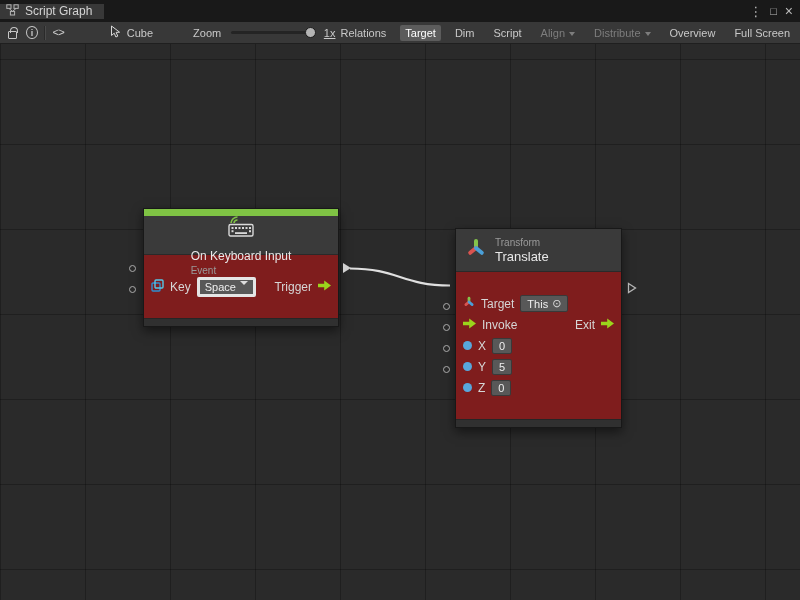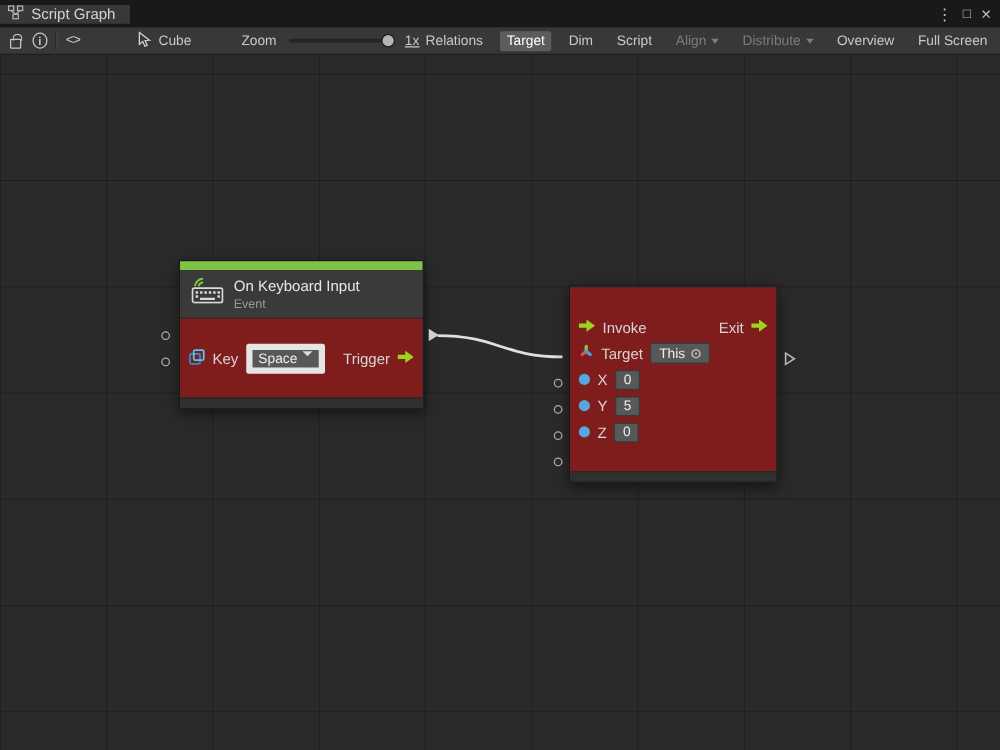--- a/index.html
+++ b/index.html
@@ -38,32 +38,32 @@
     background-image:
       linear-gradient(to right, rgba(0,0,0,0.25) 1px, transparent 1px),
       linear-gradient(to bottom, rgba(0,0,0,0.25) 1px, transparent 1px);
     background-size:85px 85px; background-position:0px 15px; }
   .wires { position:absolute; left:0; top:0; pointer-events:none; }
 
   
   .node { position:absolute; border:1px solid #181818; box-shadow:0 4px 10px rgba(0,0,0,0.5); background:#3d3d3d; }
   .event-strip { height:7px; background:#7fc344; }
   .node-header { display:flex; align-items:center; gap:8px; padding:0 9px; background:#3a3a3a; }
-  .kb-header { height:38px; }
+  .kb-header { height:38px;flex-direction:column; }
   .tr-header { height:42px; }
   .node-title { font-size:12px; color:#e8e8e8; }
   .node-sub { font-size:10px; color:#9a9a9a; margin-top:2px; }
   .node-cat { font-size:10px; color:#9a9a9a; }
   .tr-title { font-size:13px; color:#e8e8e8; margin-top:1px; }
   .node-body { background:#7f1d1d; border-top:1px solid #2a2a2a; padding:21px 7px; }
   .port-row { display:flex; align-items:center; height:21px; gap:6px; font-size:12px; color:#d6d6d6; }
   .spacer { flex:1; }
   .node-footer { height:8px; background:#303030; border-top:1px solid #262626; }
 
-  .dd { display:inline-flex; align-items:flex-start; gap:4px; background:#585858; border:5px solid #e5e5e5; border-radius:2px; padding:1px 5px; font-size:11px; color:#eeeeee; cursor:default; }
+  .dd { display:inline-flex; align-items:flex-start; gap:4px; background:#585858; border:3px solid #e5e5e5; border-radius:2px; padding:1px 5px; font-size:11px; color:#eeeeee; cursor:default; }
   .caret { width:0; height:0; border-left:4px solid transparent; border-right:4px solid transparent; border-top:4px solid #dddddd; }
   .vbox { display:inline-flex; align-items:center; gap:4px; background:#585858; border:1px solid #393939; border-radius:2px; padding:1px 6px; font-size:11px; color:#eeeeee; min-width:16px; }
   .picker-glyph { font-size:11px; color:#dddddd; }
   .dot { width:9px; height:9px; border-radius:50%; background:#58a7dc; flex:none; }
 
   .oport { position:absolute; width:7px; height:7px; border:1px solid #ababab; border-radius:50%; background:transparent; }
   .tri-filled { position:absolute; width:0; height:0; border-top:5.5px solid transparent; border-bottom:5.5px solid transparent; border-left:8px solid #d0d0d0; }
 </style>
 </head>
 <body>
@@ -171,48 +171,61 @@
           <svg width="13" height="11" viewBox="0 0 13 11">
               <path d="M0 3.8 H6.2 V0.6 L13 5.5 L6.2 10.4 V7.2 H0 Z" fill="#9bd41c"></path>
             </svg>
         </span>
       </div>
     </div>
     <div class="node-footer"></div>
   </div>
 
   <div class="node" style="left:455px; top:184px; width:167px;">
+    <div class="node-header tr-header">
+      <span>
+        <svg width="22" height="22" viewBox="0 0 22 22" fill="none" stroke-linecap="round" stroke-width="4">
+          <path d="M11 10.5 V4" stroke="#84c34b"></path>
+          <path d="M11 11 L5.2 15.8" stroke="#d9534f"></path>
+          <path d="M11 11 L16.8 15.8" stroke="#4a9fd8"></path>
+        </svg>
+      </span>
+      <div>
+        <div class="node-cat">Transform</div>
+        <div class="tr-title">Translate</div>
+      </div>
+    </div>
     <div class="node-body">
-      <div class="port-row">
-        <span>
-          <svg width="13" height="11" viewBox="0 0 13 11">
-              <path d="M0 3.8 H6.2 V0.6 L13 5.5 L6.2 10.4 V7.2 H0 Z" fill="#9bd41c"></path>
-            </svg>
-        </span>
-        <span>Invoke</span>
-        <span class="spacer"></span>
-        <span>Exit</span>
-        <span>
-          <svg width="13" height="11" viewBox="0 0 13 11">
-              <path d="M0 3.8 H6.2 V0.6 L13 5.5 L6.2 10.4 V7.2 H0 Z" fill="#9bd41c"></path>
-            </svg>
-        </span>
-      </div>
       <div class="port-row">
         <span>
           <svg width="12" height="12" viewBox="0 0 22 22" fill="none" stroke-linecap="round" stroke-width="5">
             <path d="M11 10.5 V4" stroke="#84c34b"></path>
             <path d="M11 11 L5.2 15.8" stroke="#d9534f"></path>
             <path d="M11 11 L16.8 15.8" stroke="#4a9fd8"></path>
           </svg>
         </span>
         <span>Target</span>
         <span class="vbox">
           <span>This</span>
           <span class="picker-glyph">⊙</span>
+        </span>
+      </div>
+      <div class="port-row">
+        <span>
+          <svg width="13" height="11" viewBox="0 0 13 11">
+              <path d="M0 3.8 H6.2 V0.6 L13 5.5 L6.2 10.4 V7.2 H0 Z" fill="#9bd41c"></path>
+            </svg>
+        </span>
+        <span>Invoke</span>
+        <span class="spacer"></span>
+        <span>Exit</span>
+        <span>
+          <svg width="13" height="11" viewBox="0 0 13 11">
+              <path d="M0 3.8 H6.2 V0.6 L13 5.5 L6.2 10.4 V7.2 H0 Z" fill="#9bd41c"></path>
+            </svg>
         </span>
       </div>
       <div class="port-row">
         <span class="dot"></span>
         <span>X</span>
         <span class="vbox">0</span>
       </div>
       <div class="port-row">
         <span class="dot"></span>
         <span>Y</span>

